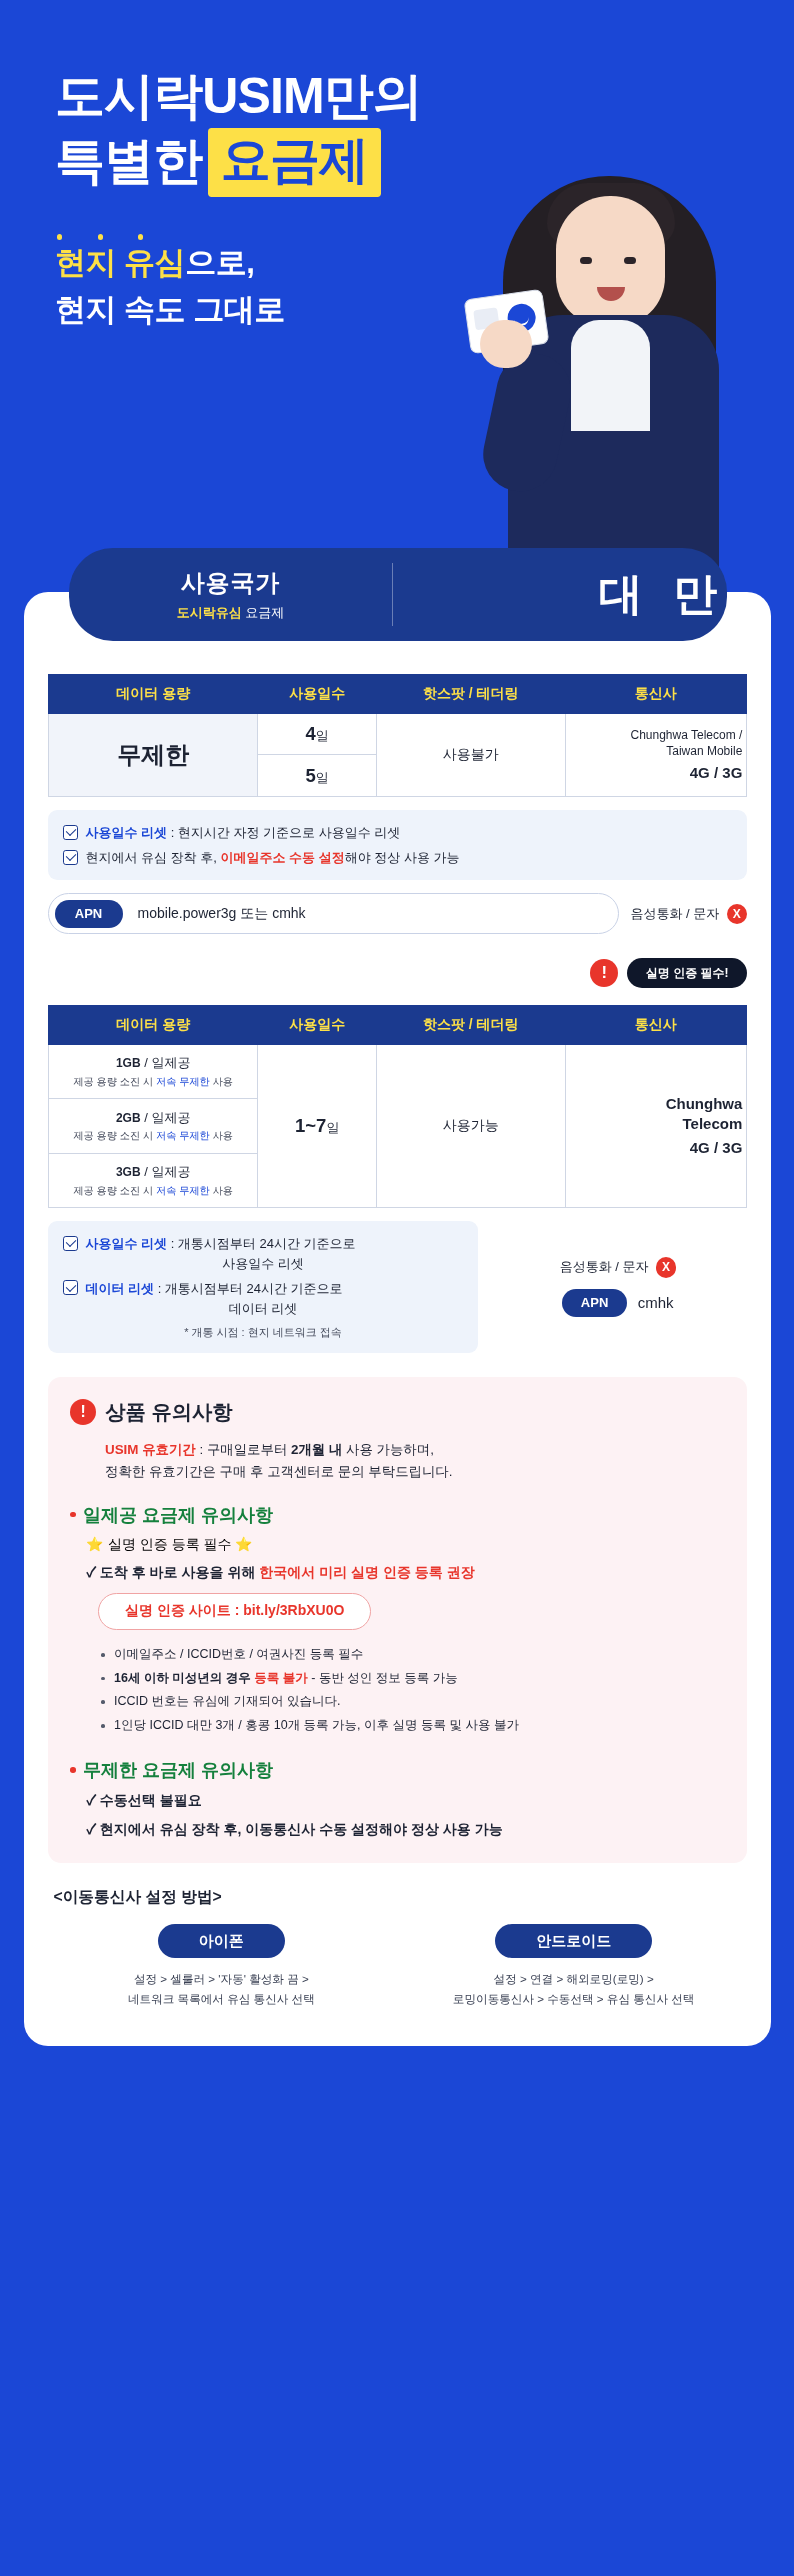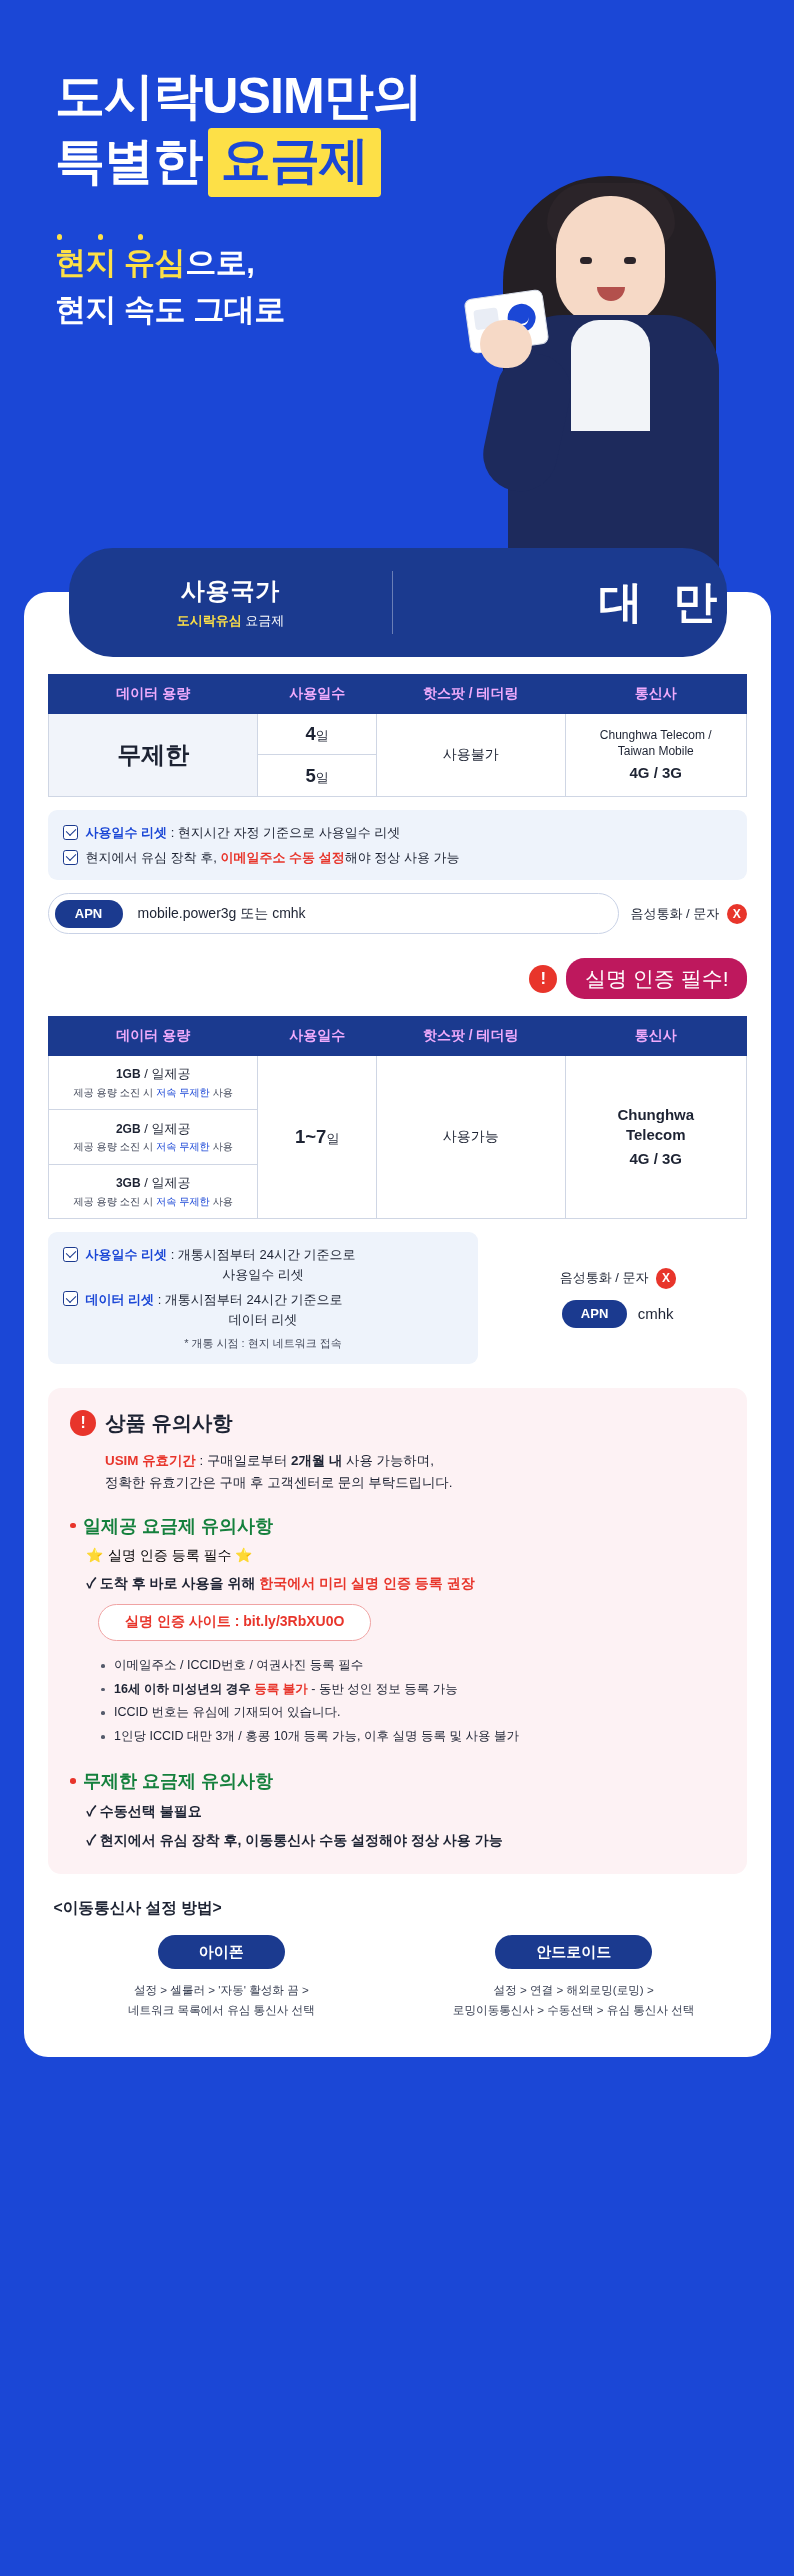--- a/index.html
+++ b/index.html
@@ -136,21 +136,21 @@
     border-radius: 24px;
     padding: 65px 24px 37px 24px;
     color: #1d2333;
   }
 
   
   .country-pill {
     position: absolute;
     top: -44px; left: 50%;
     transform: translateX(-50%);
-    width: 658px; height: 109px;
+    width: 658px; height: 93px;
     background: #1b3a8f;
     border-radius: 44px;
     display: flex;
     align-items: center;
     color: #fff;
   }
   .country-pill .left {
     flex: 1;
     text-align: center;
     border-right: 1.8px solid rgba(255,255,255,.35);
@@ -165,39 +165,39 @@
     font-size: 44px;
     font-weight: 700;
     letter-spacing: 9.2px;
     padding-left: 9.2px;
   }
 
   
   .tbl { width: 100%; border-collapse: collapse; margin-top: 16.6px; }
   .tbl th {
     background: #1b3a8f;
-    color: #f0abfc;
+    color: #fde047;
     font-size: 14px;
     font-weight: 700;
     padding: 10.2px 3.7px;
     border: 0.9px solid #1b3a8f;
   }
   .tbl td {
     border: 0.9px solid #cfd6e4;
     text-align: center;
     font-size: 14px;
     padding: 9.2px 3.7px;
     color: #1d2333;
     background: #fff;
   }
   .tbl td.gray { background: #f1f4fa; }
   .tbl .big { font-size: 24px; font-weight: 800; }
   .tbl .mid { font-size: 18.5px; font-weight: 800; }
   .tbl .unit { font-size: 13px; font-weight: 400; }
-  .tbl .carrier { font-size: 12px; line-height: 1.35; }
+  .tbl .carrier { font-size: 12px; line-height: 1.35; text-align: right; }
   .tbl .carrier .g { font-size: 15px; font-weight: 800; margin-top: 3.7px; display: block; }
   .tbl .plan-main { font-size: 12px; font-weight: 800; }
   .tbl .plan-sub { font-size: 10.2px; color: #454b5c; margin-top: 2.8px; }
   .tbl .plan-sub .blue { color: #1b47d6; }
 
   
   .notebox {
     margin-top: 13px;
     background: #eef3fb;
     border-radius: 9.2px;
@@ -255,23 +255,23 @@
 
   
   .realname-wrap { display: flex; justify-content: flex-end; margin-top: 24px; align-items: center; gap: 9.2px; }
   .excl {
     width: 28px; height: 28px; border-radius: 50%;
     background: #e8352b; color: #fff;
     font-weight: 800; font-size: 16.6px;
     display: flex; align-items: center; justify-content: center;
   }
   .realname-badge {
-    background: #be185d;
+    background: #0f172a;
     color: #fff;
-    font-size: 21px; font-weight: 400;
+    font-size: 12px; font-weight: 700;
     padding: 6.5px 18.5px;
     border-radius: 18.5px;
   }
 
   
   .note2 { display: flex; gap: 11px; margin-top: 13px; align-items: stretch; }
   .note2 .left { flex: 1.55; background: #eef3fb; border-radius: 9px; padding: 13px 15px; }
   .note2 .right { flex: 1; display: flex; flex-direction: column; align-items: center; justify-content: center; gap: 11px; }
   .note2 .center-sub { text-align: center; font-size: 11px; color: #454b5c; margin-top: 7.4px; }
   .apn-pill-row { display: flex; align-items: center; gap: 11px; }

